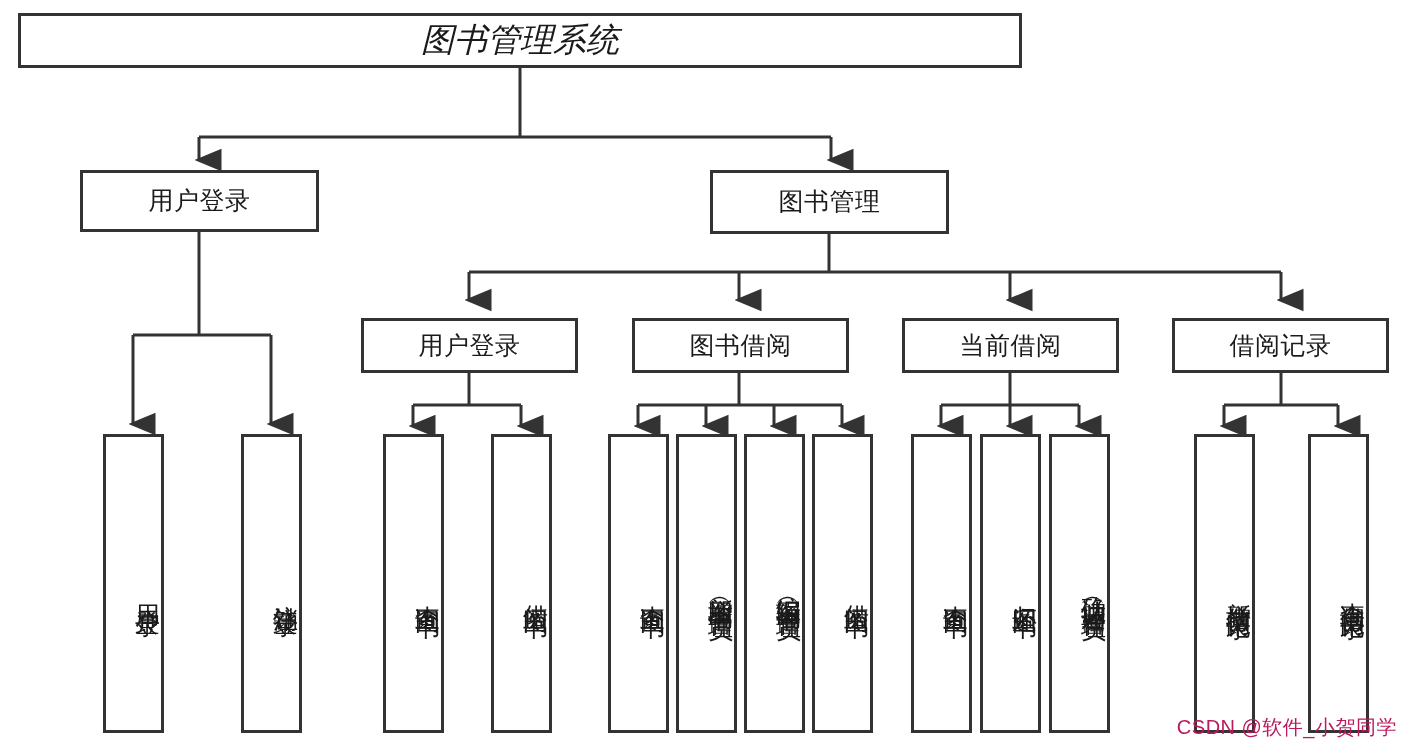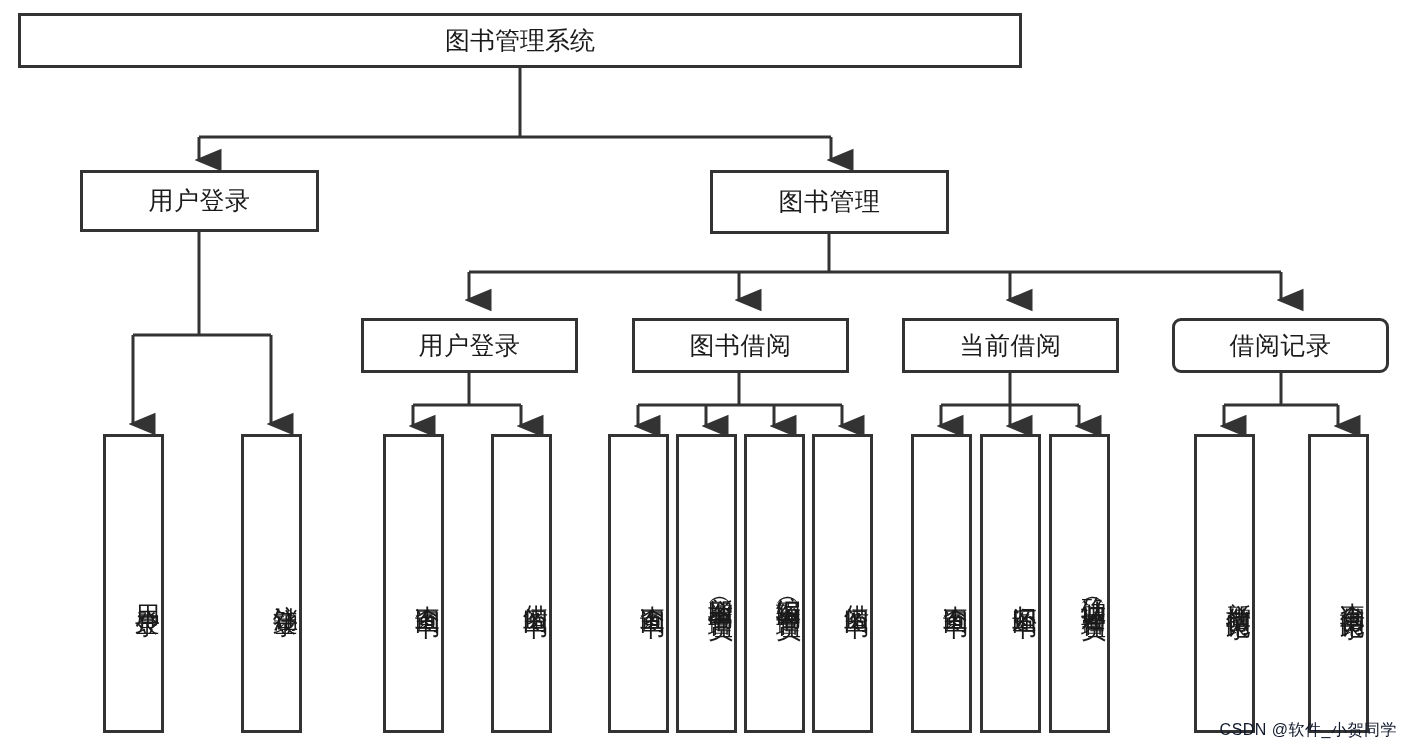--- a/index.html
+++ b/index.html
@@ -35,22 +35,23 @@
     align-items: center;
     justify-content: center;
     text-align: center;
     line-height: 1.18;
   }
   .node.h {
     font-size: 25px;
     letter-spacing: 0.5px;
   }
   .node.root {
-    font-size: 25px;
+    font-size: 33px;
     border-width: 3px;
+    font-style: italic;
   }
   .node.v {
     writing-mode: vertical-rl;
     text-orientation: upright;
     font-size: 25px;
     align-items: flex-start;
     justify-content: center;
     padding-top: 14px;
     letter-spacing: 3px;
     line-height: 1.05;
@@ -58,22 +59,22 @@
   .node.v .vtext {
     writing-mode: vertical-rl;
     text-orientation: upright;
     display: block;
     white-space: nowrap;
   }
   .watermark {
     position: absolute;
     right: 8px;
     bottom: 6px;
-    font-size: 16px;
-    color: #0f172a;
+    font-size: 20px;
+    color: #be185d;
     white-space: nowrap;
     letter-spacing: 0.5px;
   }
 </style>
 </head>
 <body>
 
 <div id="canvas">
 
   <svg id="connectors" viewBox="0 0 1405 747" xmlns="http://www.w3.org/2000/svg">
@@ -127,21 +128,21 @@
   </svg>
 
   <div class="node root" style="left:18px; top:13px; width:1004px; height:55px;">图书管理系统</div>
 
   <div class="node h" style="left:80px; top:170px; width:239px; height:62px;">用户登录</div>
   <div class="node h" style="left:710px; top:170px; width:239px; height:64px;">图书管理</div>
 
   <div class="node h" style="left:361px; top:318px; width:217px; height:55px;">用户登录</div>
   <div class="node h" style="left:632px; top:318px; width:217px; height:55px;">图书借阅</div>
   <div class="node h" style="left:902px; top:318px; width:217px; height:55px;">当前借阅</div>
-  <div class="node h" style="left:1172px; top:318px; width:217px; height:55px;border-radius:9px;">借阅记录</div>
+  <div class="node h" style="left:1172px; top:318px; width:217px; height:55px;">借阅记录</div>
 
   <div class="node v" style="left:103px; top:434px; width:61px; height:299px;">
     <span class="vtext">用户登录</span>
   </div>
   <div class="node v" style="left:241px; top:434px; width:61px; height:299px;">
     <span class="vtext">注销登录</span>
   </div>
 
   <div class="node v" style="left:383px; top:434px; width:61px; height:299px;">
     <span class="vtext">查询图书</span>

